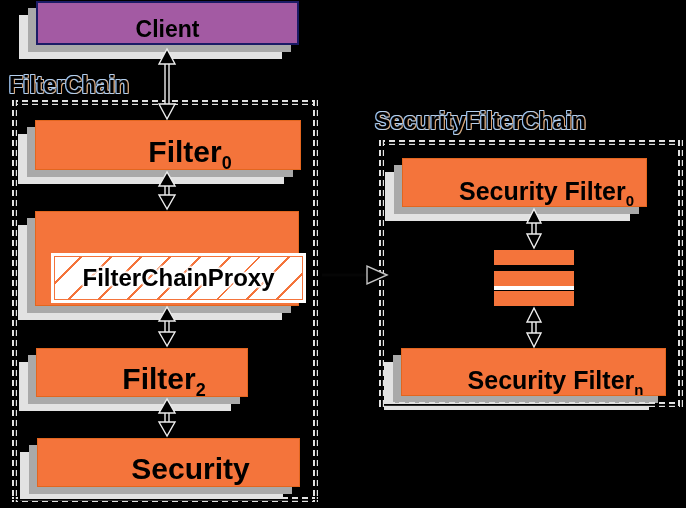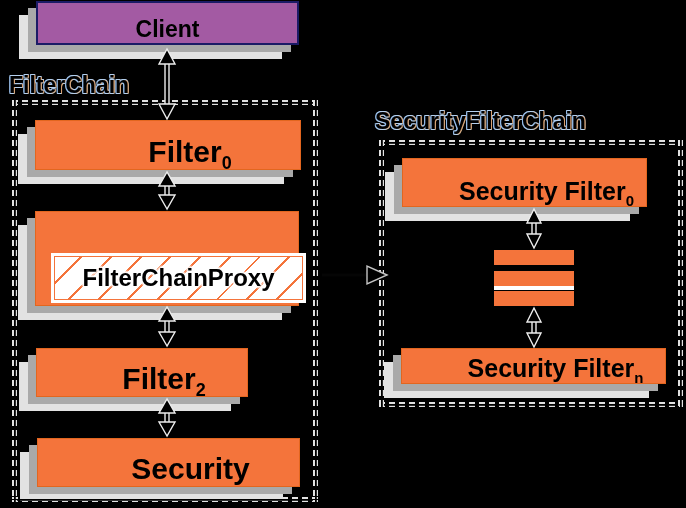--- a/index.html
+++ b/index.html
@@ -127,21 +127,21 @@
     </div>
   </div>
 
   <div class="bars">
     <div class="bar" style="top:0"></div>
     <div class="bar" style="top:21px"></div>
     <div class="bar-divider"></div>
     <div class="bar" style="top:41px"></div>
   </div>
 
-  <div class="node" style="left:401px;top:348px;width:265px;height:36px">
+  <div class="node" style="left:401px;top:348px;width:265px;height:48px">
     <div class="sh far"></div>
     <div class="sh near"></div>
     <div class="box orange fs25">
       <span><span>Security Filter</span><sub>n</sub></span>
     </div>
   </div>
 
   <svg class="arrows" width="686" height="508">
     <g>
       <line class="shaft-o" x1="167" y1="62" x2="167" y2="106"></line>

